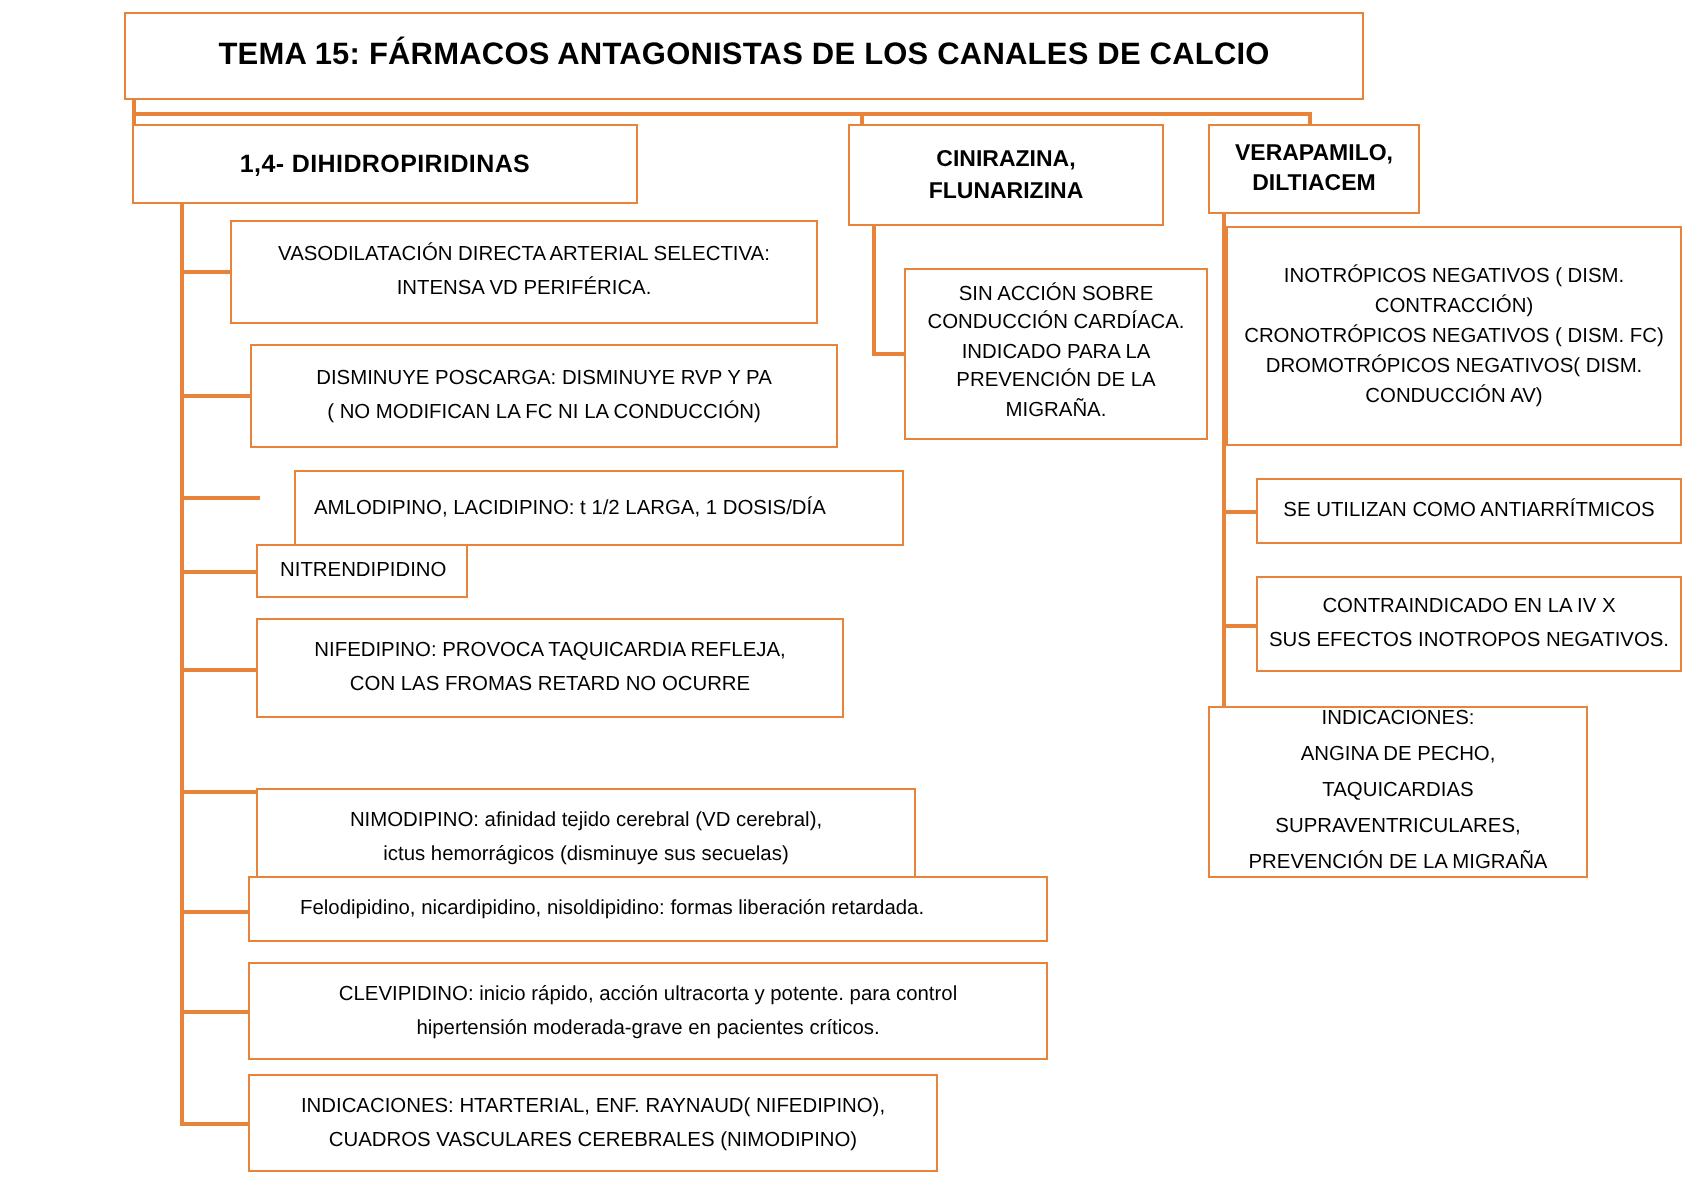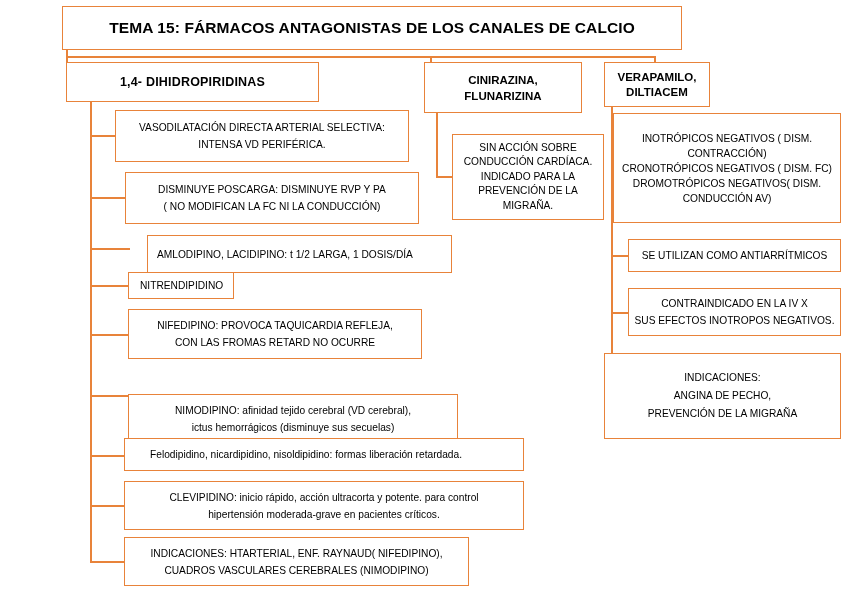--- a/index.html
+++ b/index.html
@@ -71,21 +71,21 @@
   
   #m1{
     left:452px;top:134px;width:152px;height:86px;
     font-size:10.2px;line-height:14.5px;
   }
 
   
   #r1{left:613px;top:113px;width:228px;height:110px;font-size:10.2px;line-height:15px;}
   #r2{left:628px;top:239px;width:213px;height:33px;font-size:10.2px;}
   #r3{left:628px;top:288px;width:213px;height:48px;font-size:10.2px;line-height:17px;}
-  #r4{left:604px;top:353px;width:237px;height:86px;font-size:10.2px;line-height:18px;}
+  #r4{left:604px;top:353px;width:190px;height:86px;font-size:10.2px;line-height:18px;}
 </style>
 </head>
 <body>
 
 <div id="canvas">
 
   <div class="conn vline" style="left:66px;top:50px;height:14px;"></div>
   <div class="conn hline" style="left:66px;top:56px;width:590px;"></div>
   <div class="conn vline" style="left:430px;top:56px;height:8px;"></div>
   <div class="conn vline" style="left:654px;top:56px;height:8px;"></div>
@@ -189,16 +189,17 @@
   </div>
 
   <div class="box" id="r3">
     <span class="ln">CONTRAINDICADO EN LA IV X</span>
     <span class="ln">SUS EFECTOS INOTROPOS NEGATIVOS.</span>
   </div>
 
   <div class="box" id="r4">
     <span class="ln">INDICACIONES:</span>
     <span class="ln">ANGINA DE PECHO,</span>
+    <span class="ln">TAQUICARDIAS SUPRAVENTRICULARES,</span>
     <span class="ln">PREVENCIÓN DE LA MIGRAÑA</span>
   </div>
 
 </div>
 
 </body></html>

